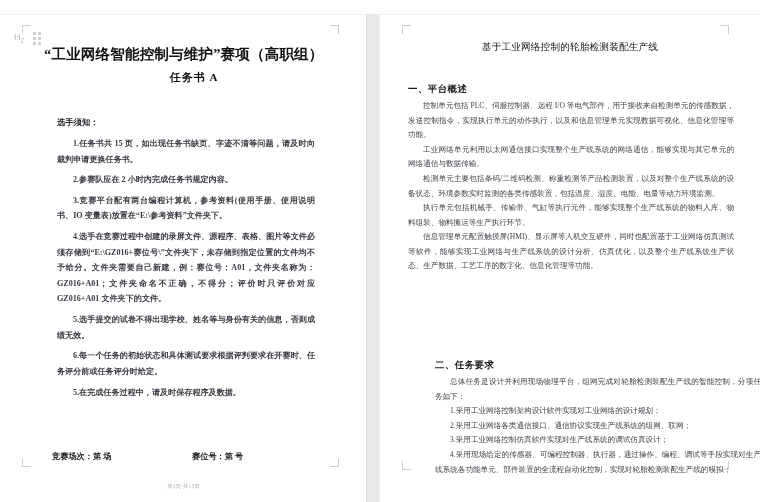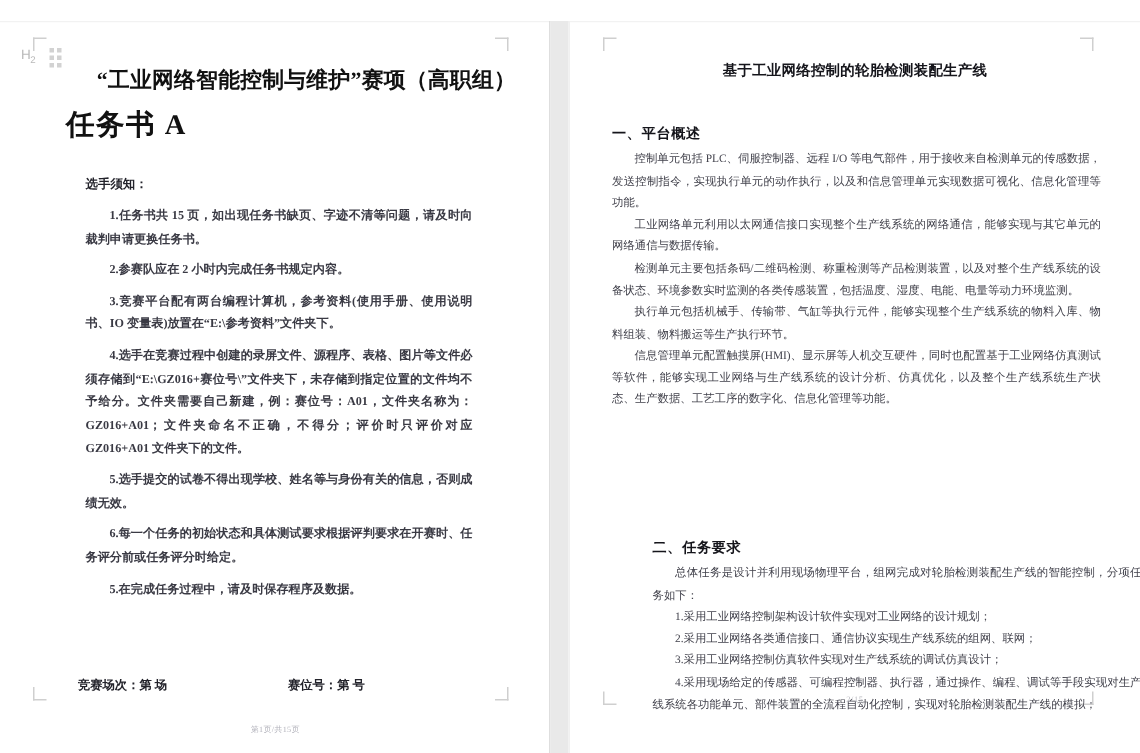--- a/index.html
+++ b/index.html
@@ -91,35 +91,35 @@
   .drag-dots i {
     display: block; width: 3px; height: 3px;
     background: #d2d2d2;
   }
 
   
   .doc-title {
     position: absolute;
     left: 44px; top: 30px;
     width: 300px;
-    text-align: right;
+    text-align: left;
     font-family: "Liberation Serif", "DejaVu Serif", serif;
     font-weight: bold;
     font-size: 14.5px;
     color: #111111;
     letter-spacing: 0.2px;
     line-height: 1.25;
   }
   .doc-subtitle {
     position: absolute;
     left: 44px; top: 55px;
     width: 300px;
-    text-align: left;
-    font-weight: bold;
-    font-size: 19px;
+    text-align: center;
+    font-weight: bold;
+    font-size: 11px;
     color: #111111;
     letter-spacing: 1px;
   }
 
   .body-left {
     position: absolute;
     left: 52px; top: 95px;
     width: 268px;
     font-size: 8.1px;
     color: #3a3a44;
@@ -166,21 +166,21 @@
     color: #b9b9c0;
     letter-spacing: 0.4px;
   }
 
   
   .doc-title-r {
     position: absolute;
     left: 40px; top: 26px;
     width: 300px;
     text-align: center;
-    font-weight: bold;
+    font-weight: normal;
     font-size: 9.6px;
     color: #15151b;
     letter-spacing: 0.2px;
   }
   .sec-head {
     font-weight: bold;
     font-size: 9.4px;
     color: #15151b;
     letter-spacing: 0.5px;
     margin: 0 0 1px 0;

